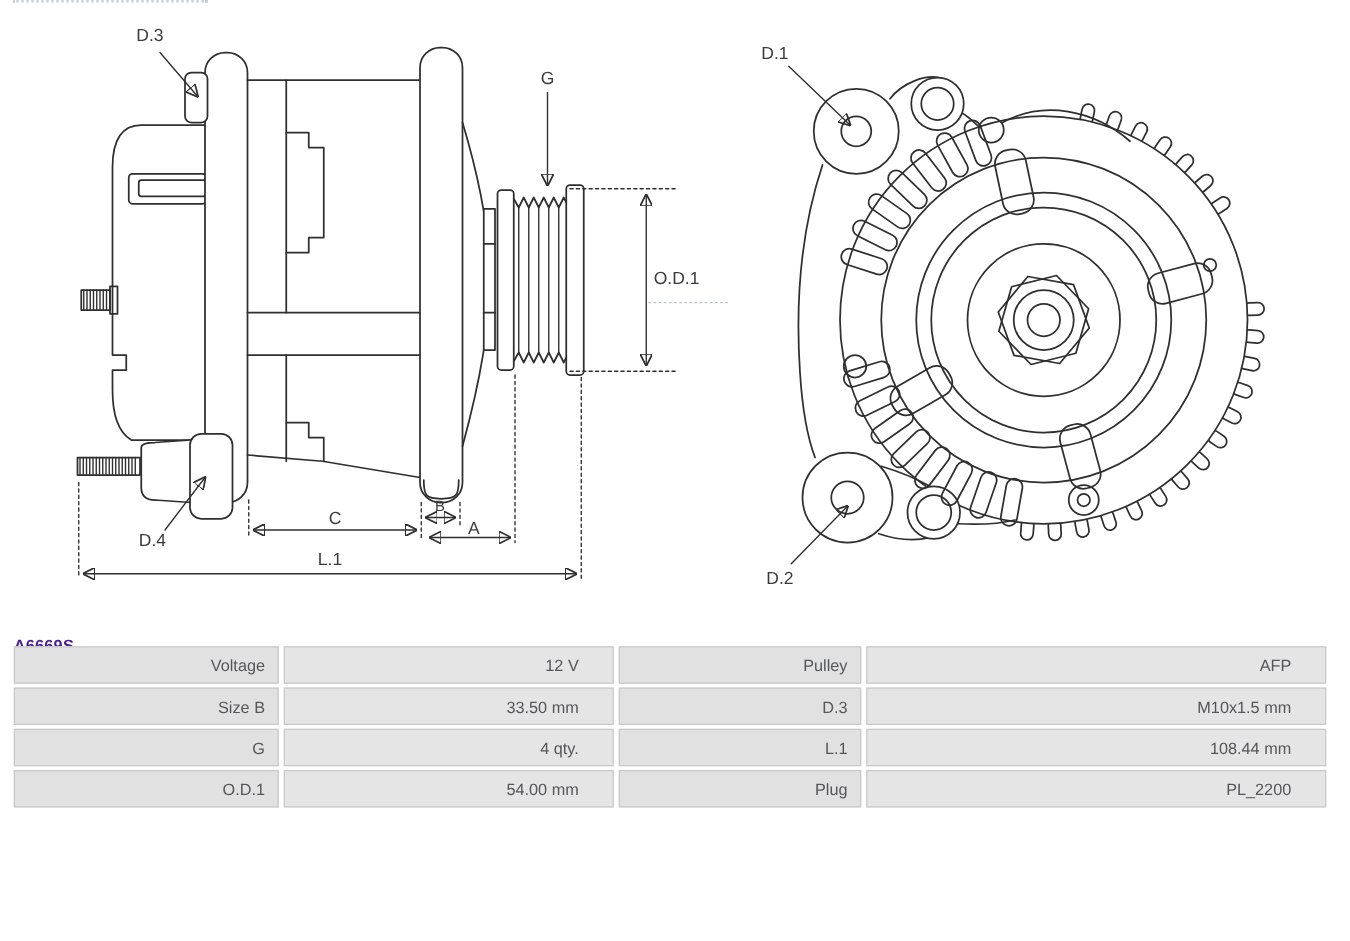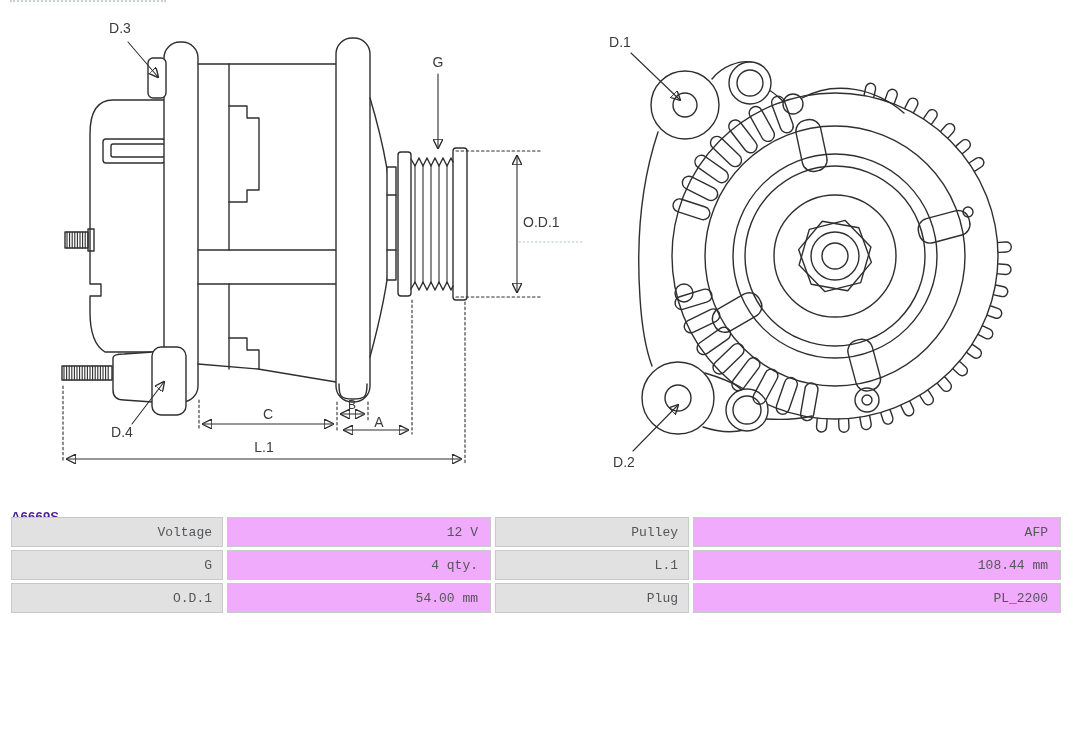--- a/index.html
+++ b/index.html
@@ -31,24 +31,24 @@
     font-size:13px;font-weight:700;color:#4c1d95;letter-spacing:.2px;
   }
   table.spec{
     position:absolute;left:7px;top:514px;width:1058px;
     border-collapse:separate;border-spacing:4px 3px;table-layout:fixed;
   }
   table.spec td{
     height:30px;box-sizing:border-box;border:1px solid #c9c9c9;
     font-size:13px;color:#55565a;text-align:right;
     padding:0 10px 0 0;vertical-align:middle;
-    white-space:nowrap;overflow:hidden;font-family:Liberation Mono, monospace;
+    white-space:nowrap;overflow:hidden;
   }
   table.spec td.lab{background:#e1e1e1}
-  table.spec td.val{background:#f0abfc;padding-right:12px}
+  table.spec td.val{background:#e5e5e5;padding-right:27px}
 </style>
 </head>
 <body>
 
 <div class="edge-artifact"></div>
 
 <svg class="drawing" width="1080" height="485" viewBox="0 0 1080 485">
   <defs>
     <marker id="mA" viewBox="0 0 10 10" refX="9" refY="5" markerWidth="9" markerHeight="9" orient="auto-start-reverse">
       <path d="M0,0 L10,5 L0,10 z" fill="#2f2f2f" stroke="none"></path>
@@ -288,20 +288,26 @@
       <col style="width:368px">
   </colgroup>
   <tbody>
     <tr>
       <td class="lab">Voltage</td>
       <td class="val">12 V</td>
       <td class="lab">Pulley</td>
       <td class="val">AFP</td>
     </tr>
     <tr>
+      <td class="lab">Size B</td>
+      <td class="val">33.50 mm</td>
+      <td class="lab">D.3</td>
+      <td class="val">M10x1.5 mm</td>
+    </tr>
+    <tr>
       <td class="lab">G</td>
       <td class="val">4 qty.</td>
       <td class="lab">L.1</td>
       <td class="val">108.44 mm</td>
     </tr>
     <tr>
       <td class="lab">O.D.1</td>
       <td class="val">54.00 mm</td>
       <td class="lab">Plug</td>
       <td class="val">PL_2200</td>

